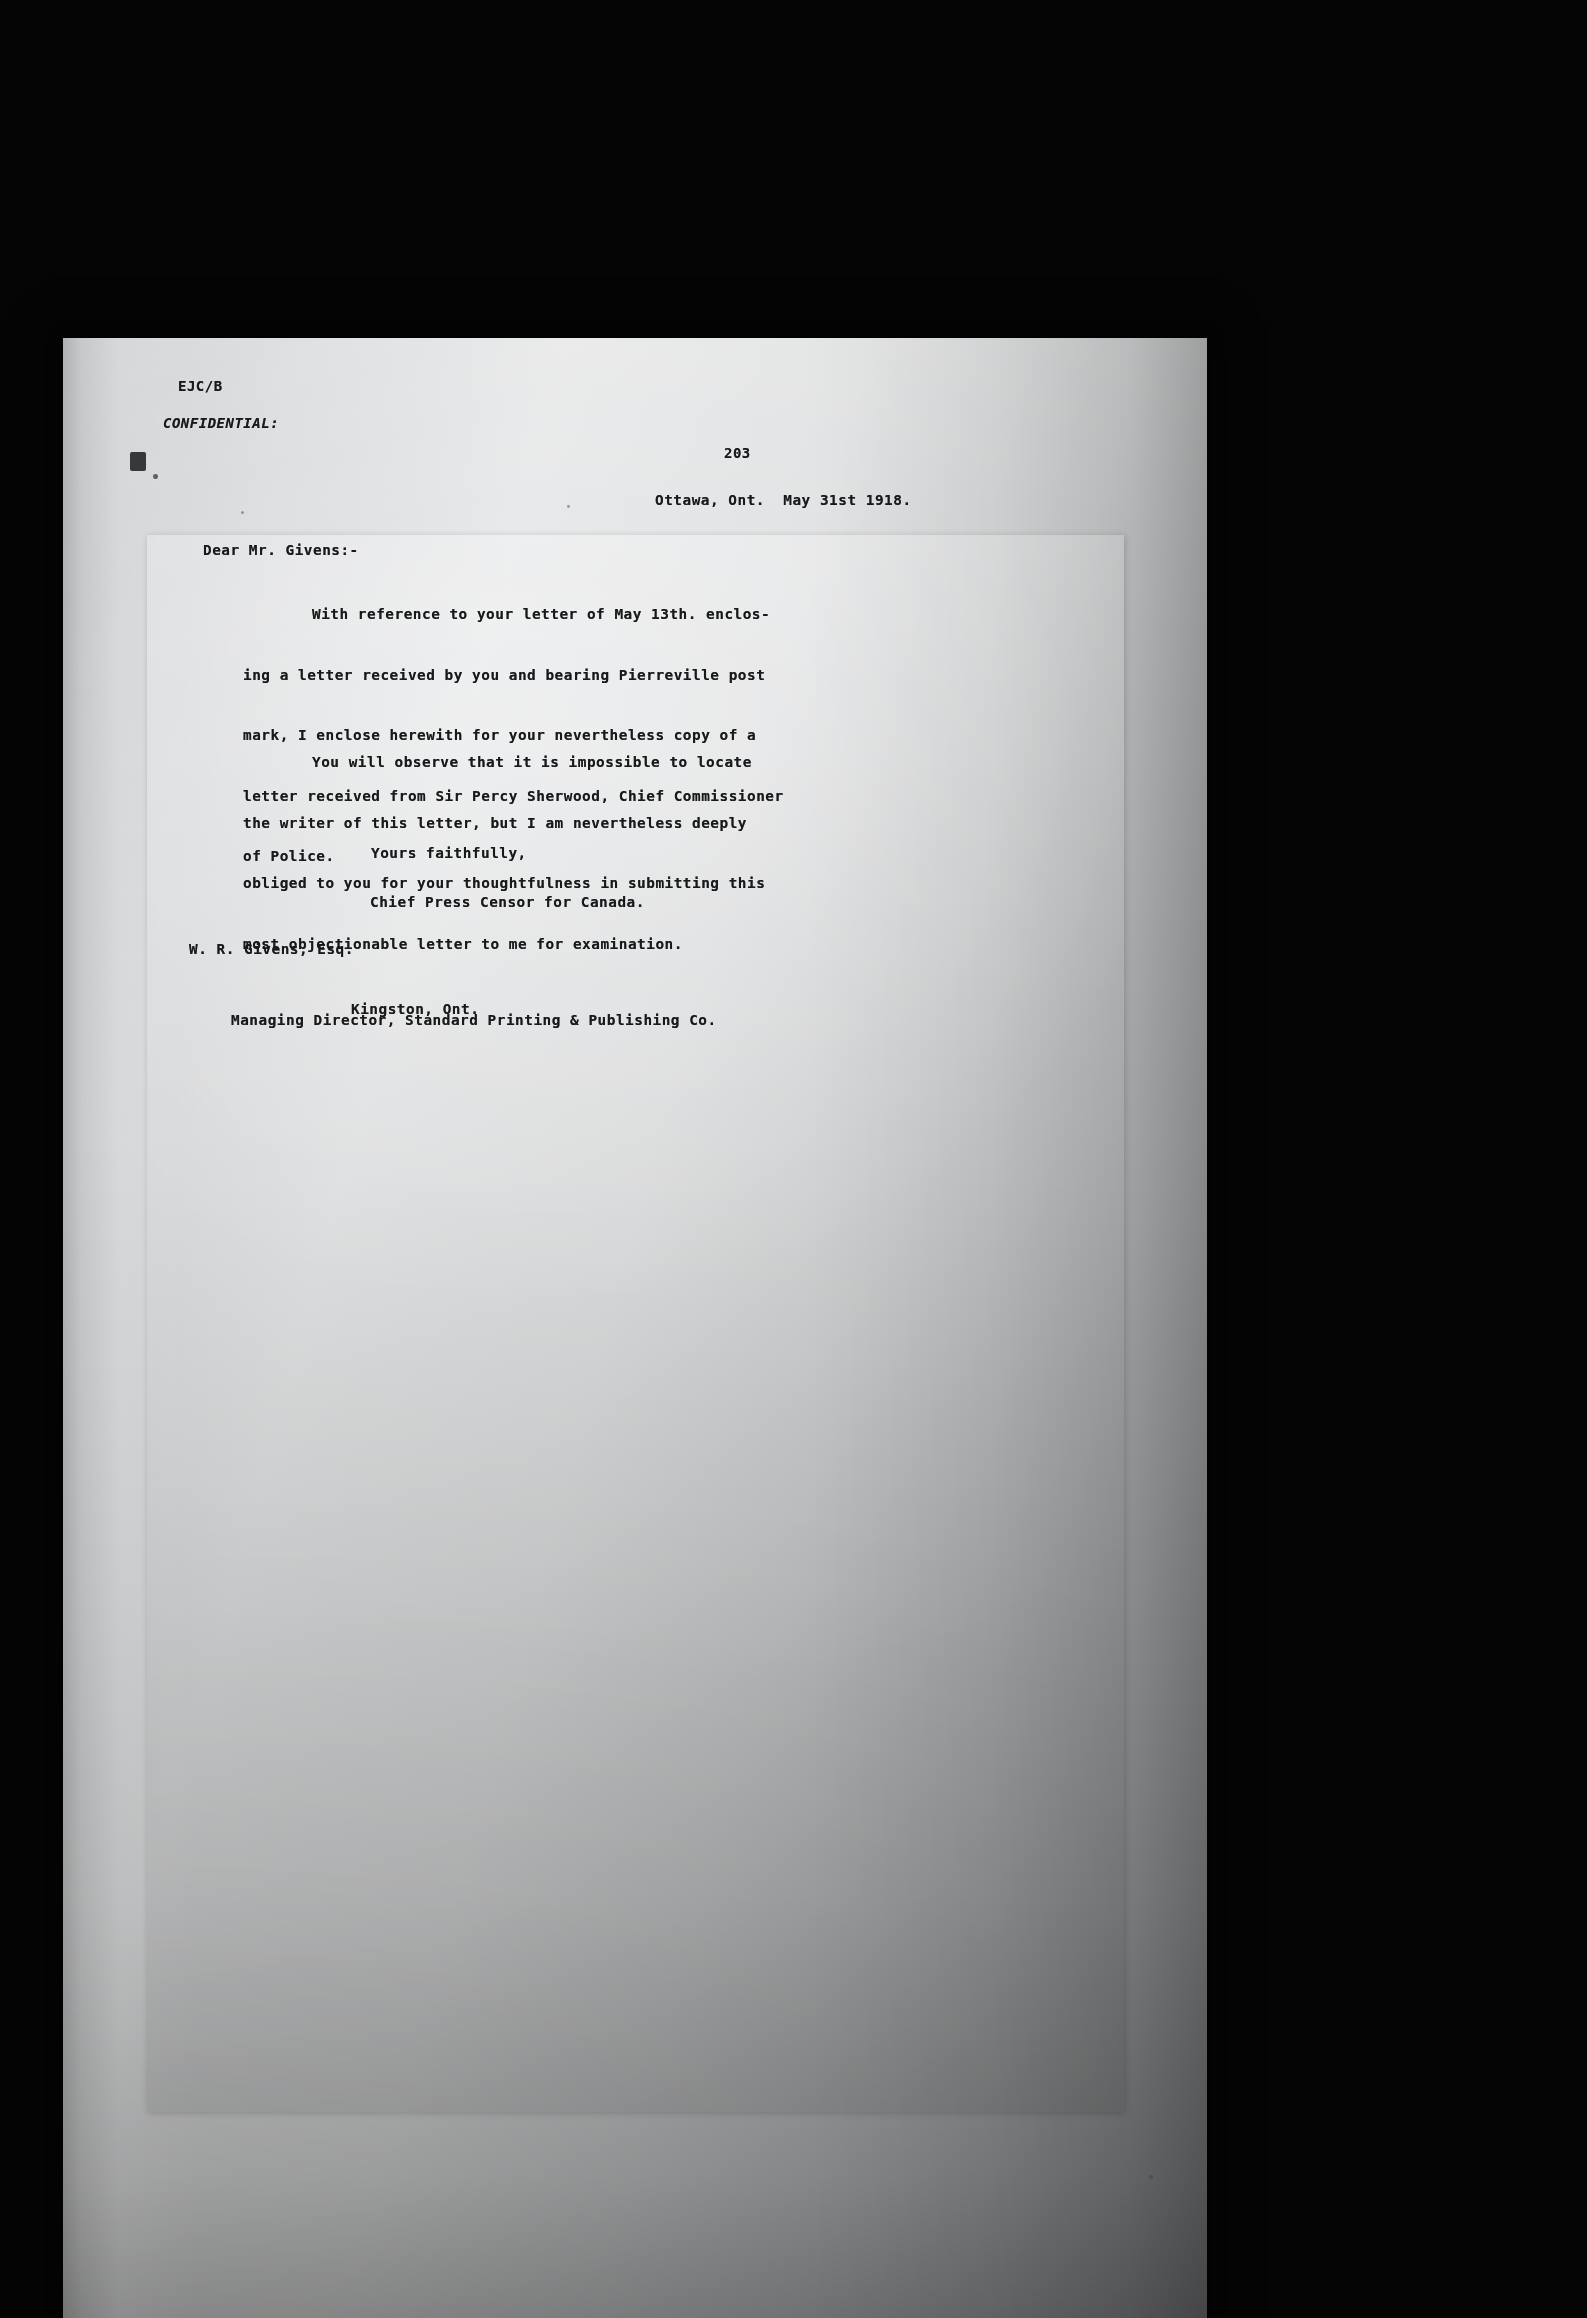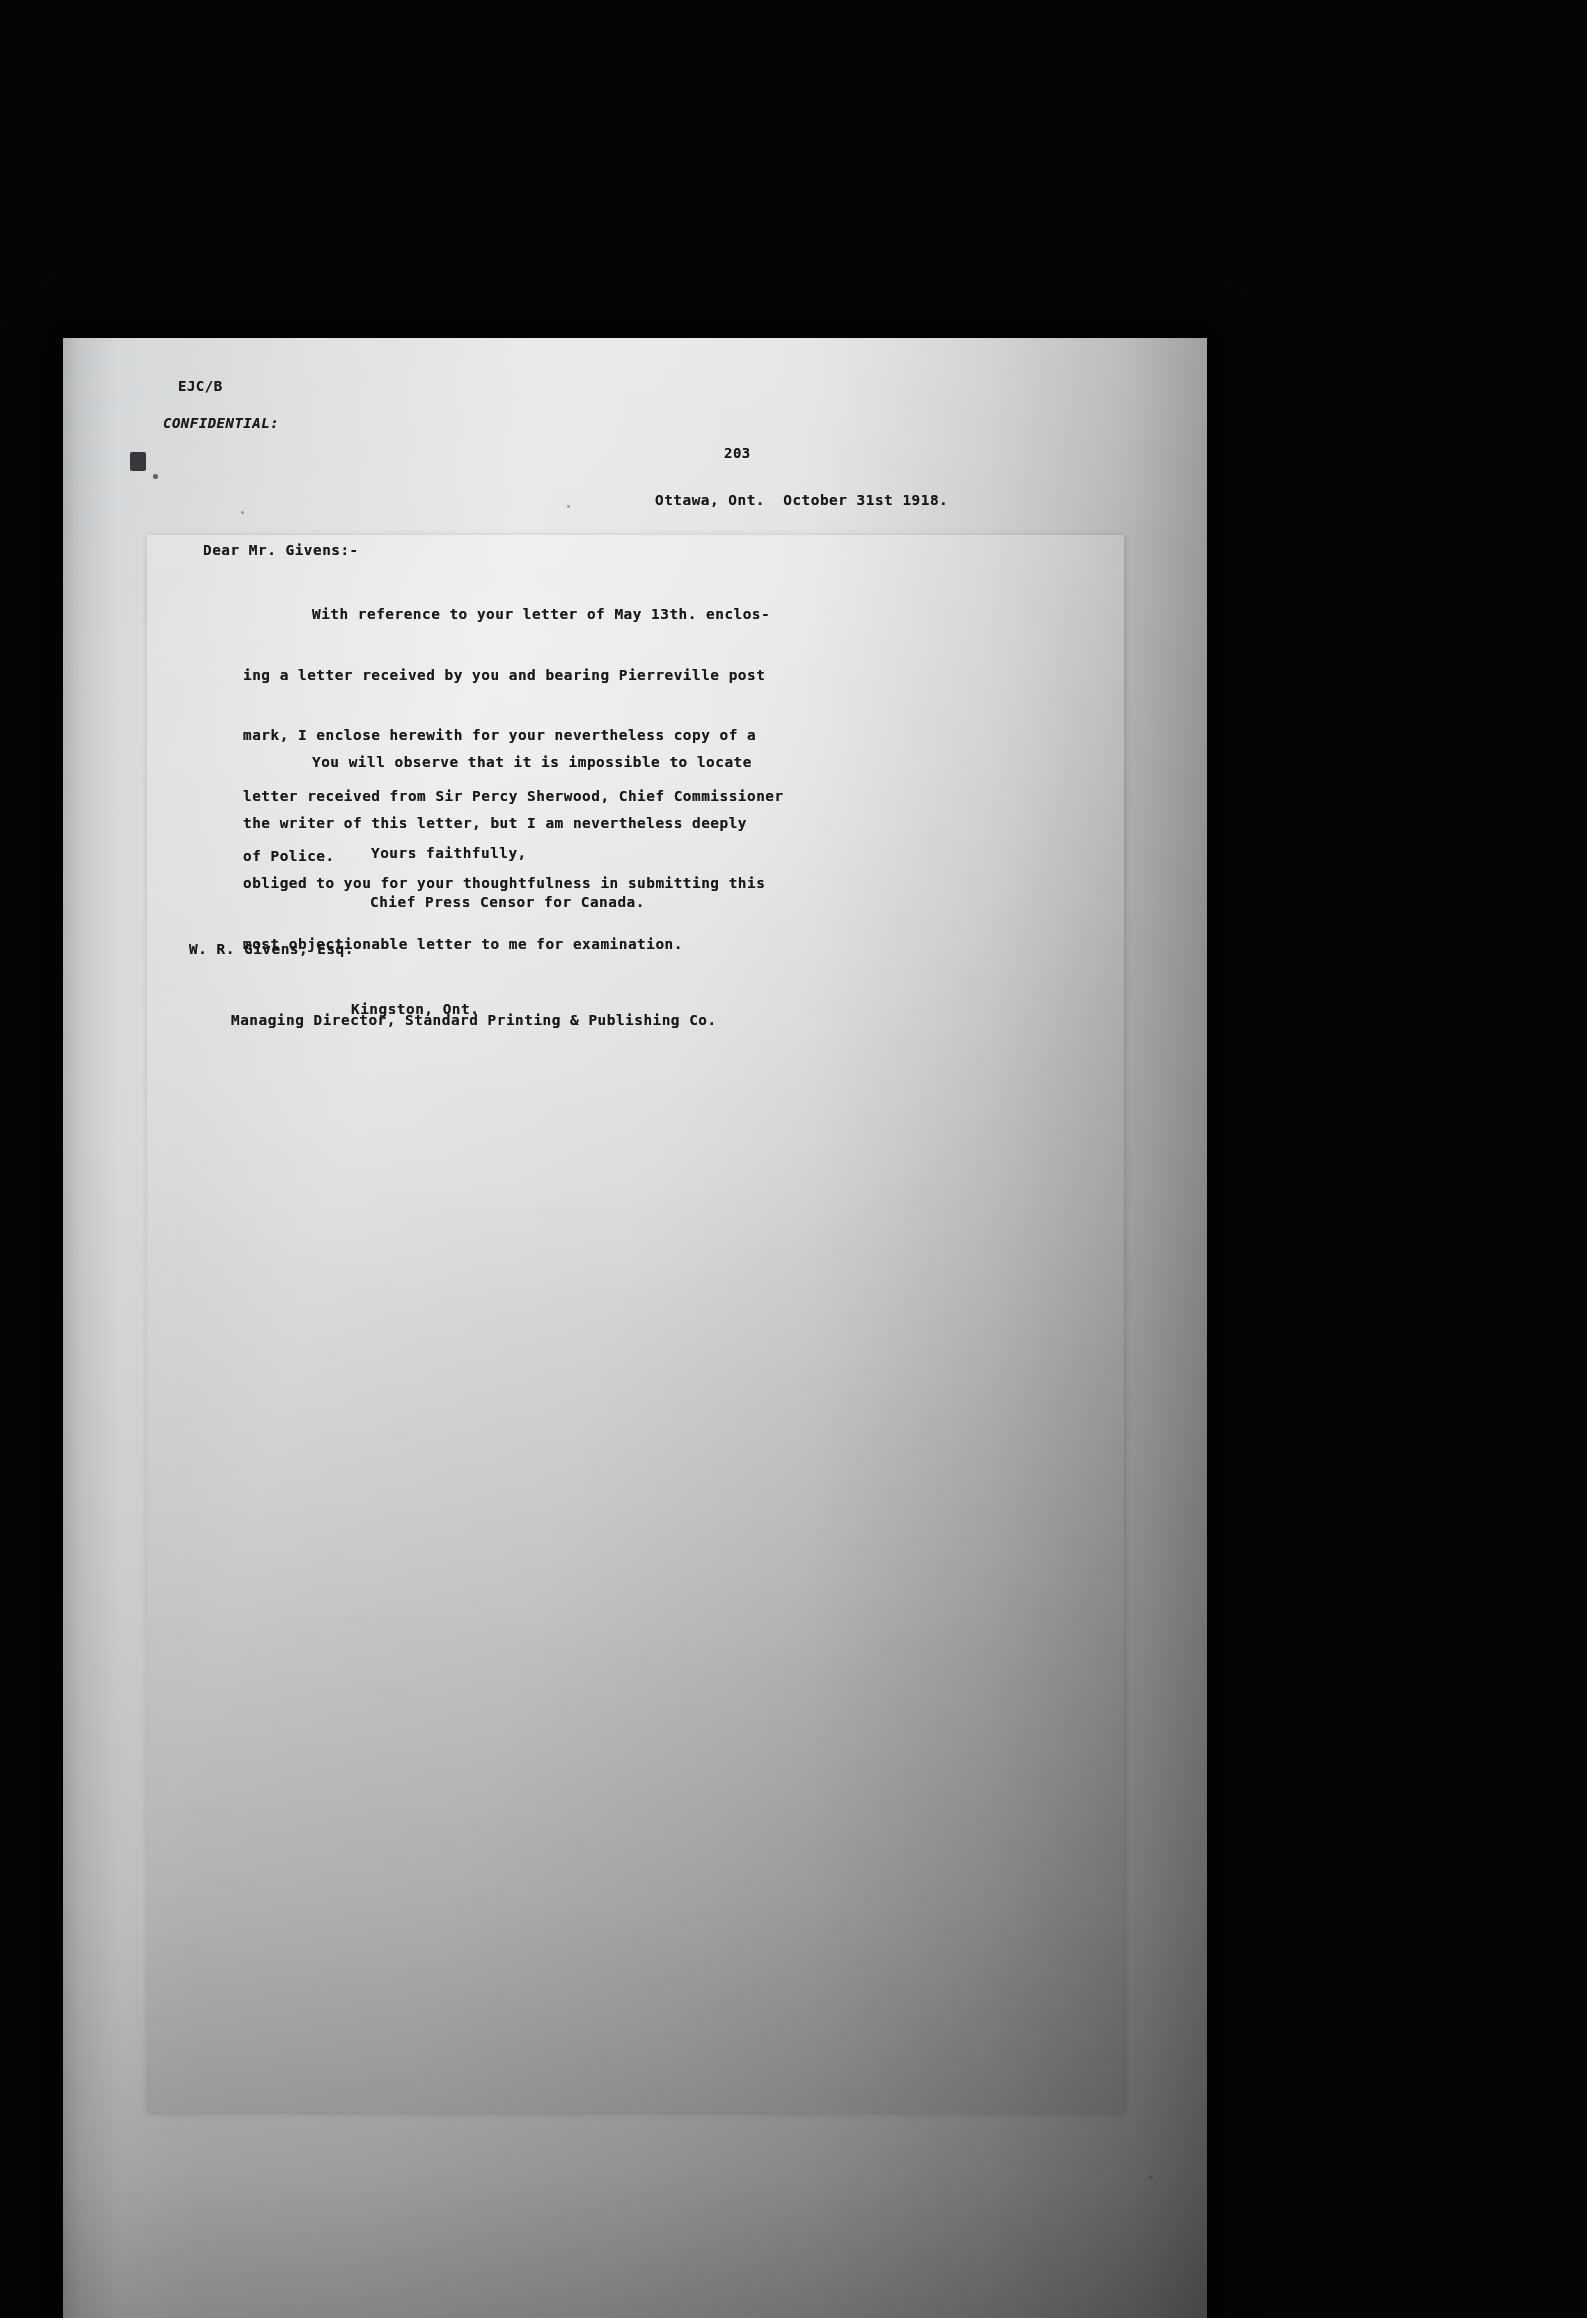--- a/index.html
+++ b/index.html
@@ -153,21 +153,21 @@
 
   <div id="punch-mark"></div>
   <div id="punch-dot"></div>
   <div class="speck" style="left:241px; top:511px; width:3.2px; height:3.2px;"></div>
   <div class="speck" style="left:567px; top:505px; width:2.8px; height:2.8px;"></div>
   <div class="speck" style="left:1149px; top:2175px; width:4.2px; height:4.2px;"></div>
 
   <div class="typed t-small" id="ref-code">EJC/B</div>
   <div class="typed t-small" id="confidential">CONFIDENTIAL:</div>
   <div class="typed t-small" id="file-number">203</div>
-  <div class="typed t-body" id="place-date">Ottawa, Ont.  October 31st 1918.</div>
+  <div class="typed t-body" id="place-date">Ottawa, Ont.  May 31st 1918.</div>
   <div class="typed t-body" id="salutation">Dear Mr. Givens:-</div>
 
   <div class="para typed t-body" id="para-1">
     <span class="line indent">With reference to your letter of May 13th. enclos-</span>
     <span class="line">ing a letter received by you and bearing Pierreville post</span>
     <span class="line">mark, I enclose herewith for your nevertheless copy of a</span>
     <span class="line">letter received from Sir Percy Sherwood, Chief Commissioner</span>
     <span class="line">of Police.</span>
   </div>
 

